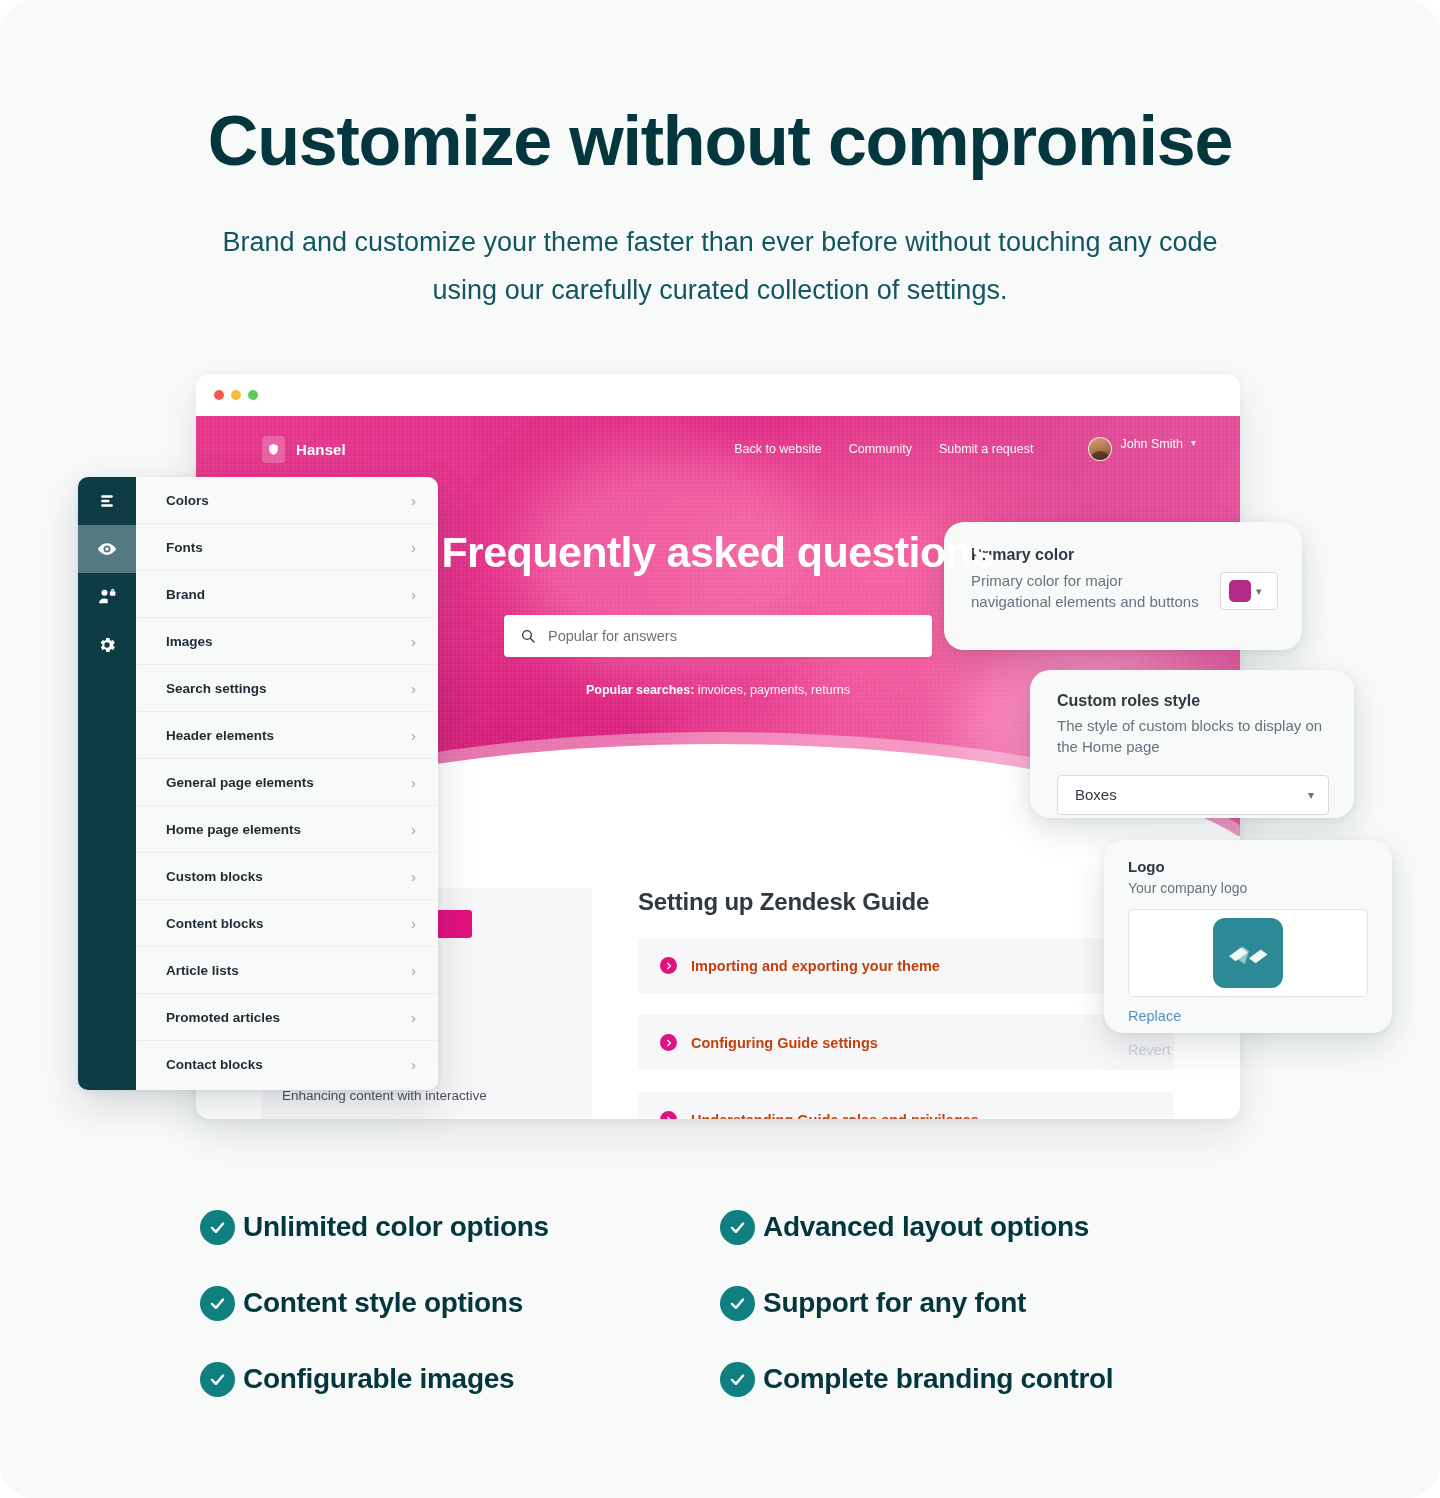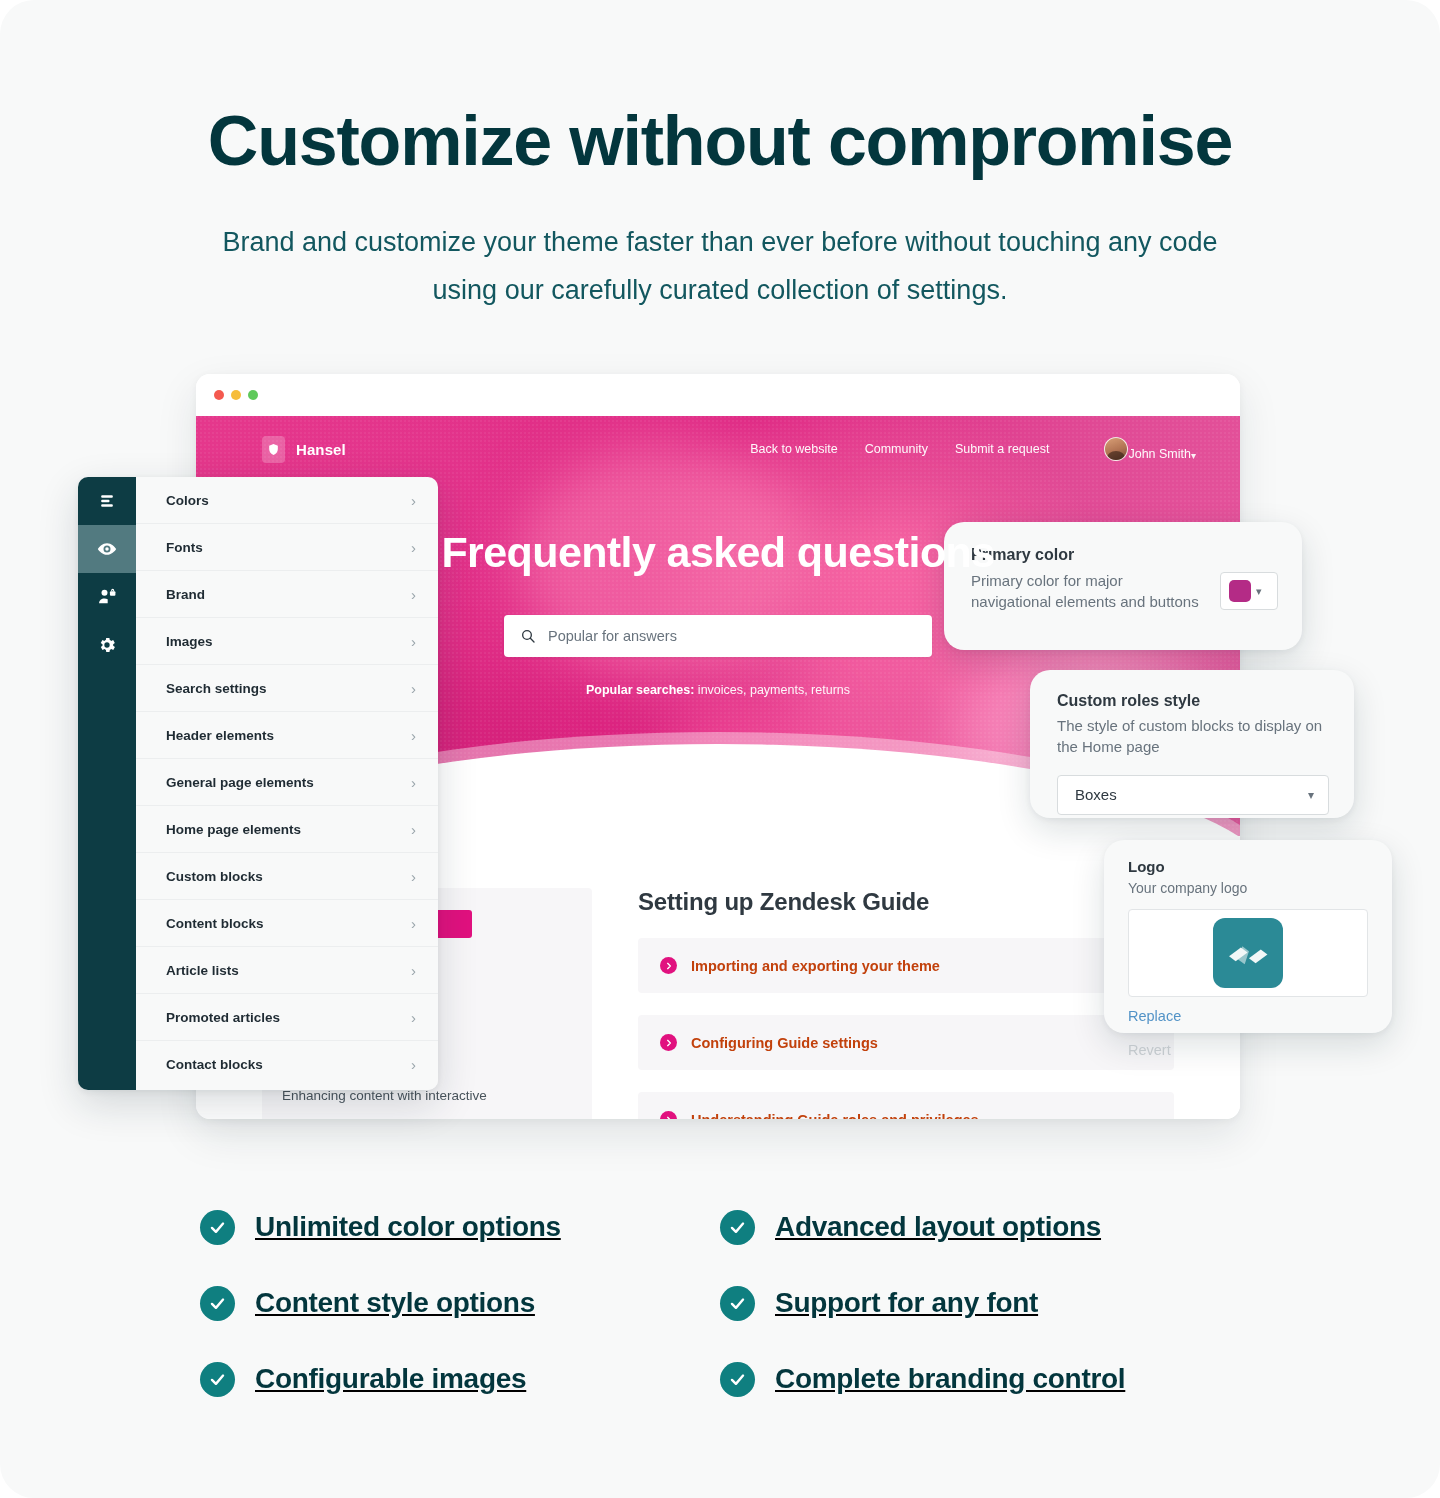--- a/index.html
+++ b/index.html
@@ -136,21 +136,21 @@
   }
   .brand-mark svg { width: 13px; height: 15px; }
   .brand-name { font-size: 15px; font-weight: 700; letter-spacing: .1px; }
 
   .nav-right {
     margin-left: auto;
     display: flex; align-items: center; gap: 27px;
     font-size: 12.5px;
   }
   .nav-link { color: #ffffff; opacity: .97; white-space: nowrap; }
-  .nav-user { display: flex; align-items: flex-end; gap: 0; padding-left: 28px; }
+  .nav-user { display: flex; align-items: flex-start; gap: 8px; padding-left: 28px; }
   .avatar {
     width: 24px; height: 24px; border-radius: 50%;
     background: linear-gradient(160deg,#d9a077 0%,#b07352 55%,#6d4631 100%);
     border: 1.5px solid rgba(255,255,255,.85);
     position: relative; overflow: hidden;
   }
   .avatar::after {
     content:''; position:absolute; left:50%; top:58%;
     transform:translateX(-50%);
     width:18px; height:14px; border-radius:50% 50% 0 0;
@@ -402,23 +402,22 @@
     left: 200px;
     top: 1202px;
     width: 1040px;
     display: grid;
     grid-template-columns: 520px 520px;
     row-gap: 26px;
   }
   .feature {
     display: flex;
     align-items: center;
-    gap: 20px;
+    gap: 8px;
     height: 50px;
-    text-decoration: underline;
   }
   .check {
     width: 35px; height: 35px;
     border-radius: 50%;
     background: #0f7f80;
     display: flex; align-items: center; justify-content: center;
     flex: none;
   }
   .check svg { width: 19px; height: 19px; }
   .feature-label {

